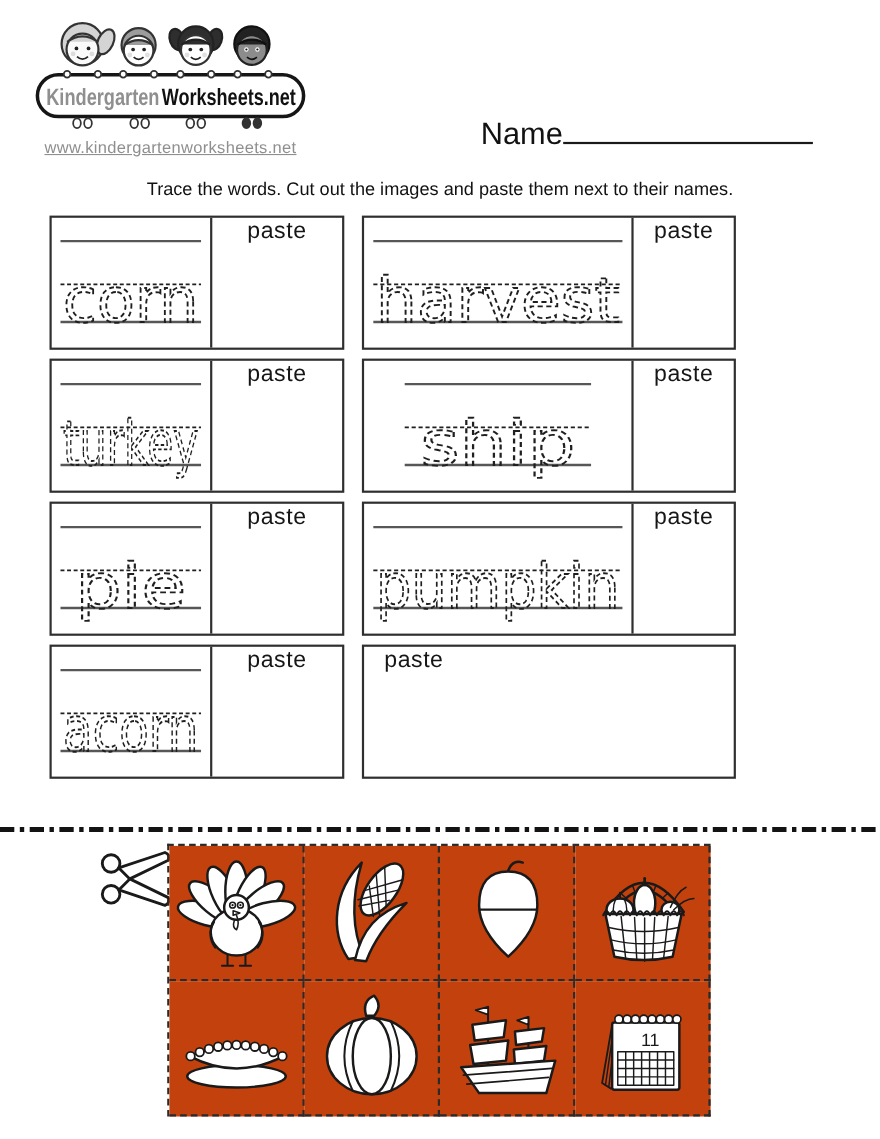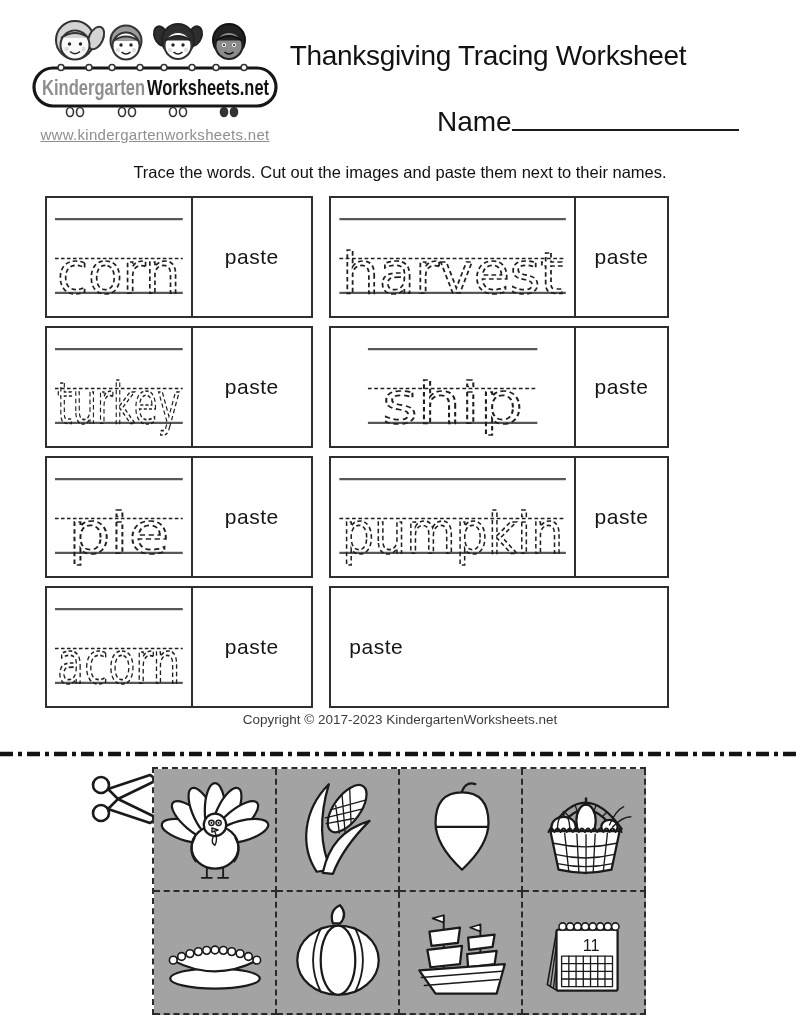--- a/index.html
+++ b/index.html
@@ -19,39 +19,39 @@
   .instruction { position:absolute; left:0; top:163px; width:800px; text-align:center;
                  font-size:16.5px; color:#111; }
   
   .trace-grid { position:absolute; left:45px; top:196px; width:624px; }
   .trace-row { display:flex; gap:16px; margin-bottom:8px; }
   .trace-group { display:flex; height:122px; border:2.5px solid #2f2f2f; box-sizing:border-box; background:#fff; }
   .trace-group.gleft  { width:306px; }
   .trace-group.gright { width:389px; }
   .word-cell { flex:1; border-right:2px solid #2f2f2f; position:relative; }
   .word-cell svg { display:block; width:100%; height:100%; }
-  .paste-cell { display:flex; align-items:center; justify-content:center;border-radius:16px; }
+  .paste-cell { display:flex; justify-content:center;border-radius:16px; }
   .gleft  .paste-cell { width:118px; }
   .gright .paste-cell { width:91px; }
   .paste-label { font-size:21px; color:#161616; letter-spacing:.5px; }
   .guide-solid { stroke:#575757; stroke-width:2.2; }
   .guide-dash  { stroke:#1f1f1f; stroke-width:1.5; stroke-dasharray:4.5 3; }
   .trace-text  { fill:none; stroke:#1f1f1f; stroke-width:1.7; stroke-dasharray:4.5 3;
                  font-family:"DejaVu Sans", sans-serif; font-size:56px; }
   
   .copyright { position:absolute; left:0; top:711px; width:800px; text-align:center;
                font-size:13.5px; color:#3c3c3c; line-height:1.3; }
   .cutline { position:absolute; left:0; top:749px; width:800px; height:10px; }
   .scissors { position:absolute; left:90px; top:769px; }
   
   .cutout-grid { position:absolute; left:152px; top:767px;
                  display:grid; grid-template-columns:repeat(4,123px); grid-auto-rows:123px;
                  border-left:2px dashed #2a2a2a; border-top:2px dashed #2a2a2a; }
   .cutout-cell { border-right:2px dashed #2a2a2a; border-bottom:2px dashed #2a2a2a;
-                 box-sizing:border-box; display:flex; align-items:center; justify-content:center; background:#a3a3a3; }
+                 box-sizing:border-box; display:flex; align-items:center; justify-content:center; background:#c2410c; }
   .art { stroke:#1a1a1a; stroke-width:2.2; fill:#fff; stroke-linejoin:round; stroke-linecap:round; }
   .art .thin { stroke-width:1.3; fill:none; }
   .cal-num { font-family:"Liberation Sans", sans-serif; font-size:16px; fill:#1a1a1a; stroke:none; }
 </style>
 </head>
 <body>
 
 <div class="page">
 
   <div class="logo">
@@ -119,21 +119,20 @@
         <ellipse cx="194" cy="98" rx="3.5" ry="4.5" fill="#333"></ellipse>
           <ellipse cx="204" cy="98" rx="3.5" ry="4.5" fill="#333"></ellipse>
       </g>
 
       <text x="12" y="81" font-family="Liberation Sans, sans-serif" font-weight="bold" font-size="21.5" fill="#8f8f8f" textLength="103" lengthAdjust="spacingAndGlyphs">Kindergarten</text>
       <text x="117" y="81" font-family="Liberation Sans, sans-serif" font-weight="bold" font-size="21.5" fill="#111" textLength="122" lengthAdjust="spacingAndGlyphs">Worksheets.net</text>
     </svg>
     <div class="logo-url">www.kindergartenworksheets.net</div>
   </div>
 
-  <div class="title">Thanksgiving Tracing Worksheet</div>
   <div class="name-row">
     <span>Name</span><span class="name-underline"></span>
   </div>
 
   <div class="instruction">Trace the words. Cut out the images and paste them next to their names.</div>
 
   <div class="trace-grid">
 
     <div class="trace-row">
       <div class="trace-group gleft">
@@ -239,21 +238,20 @@
       <div class="trace-group gright">
         <div class="paste-cell">
           <span class="paste-label">paste</span>
         </div>
       </div>
     </div>
 
   </div>
 
   <div class="copyright">
-    <div>Copyright © 2017-2023 KindergartenWorksheets.net</div>
   </div>
 
   <svg class="cutline" viewBox="0 0 800 10" width="800" height="10">
     <line x1="0" y1="5" x2="800" y2="5" stroke="#131313" stroke-width="4.5" stroke-dasharray="13 5 4 5"></line>
   </svg>
 
   <svg class="scissors" width="68" height="60" viewBox="0 0 68 60">
     <g fill="#fff" stroke="#1a1a1a" stroke-width="2.6" stroke-linejoin="round">
       <circle cx="11" cy="16" r="8" fill="none"></circle>
       <circle cx="11" cy="44" r="8" fill="none"></circle>

